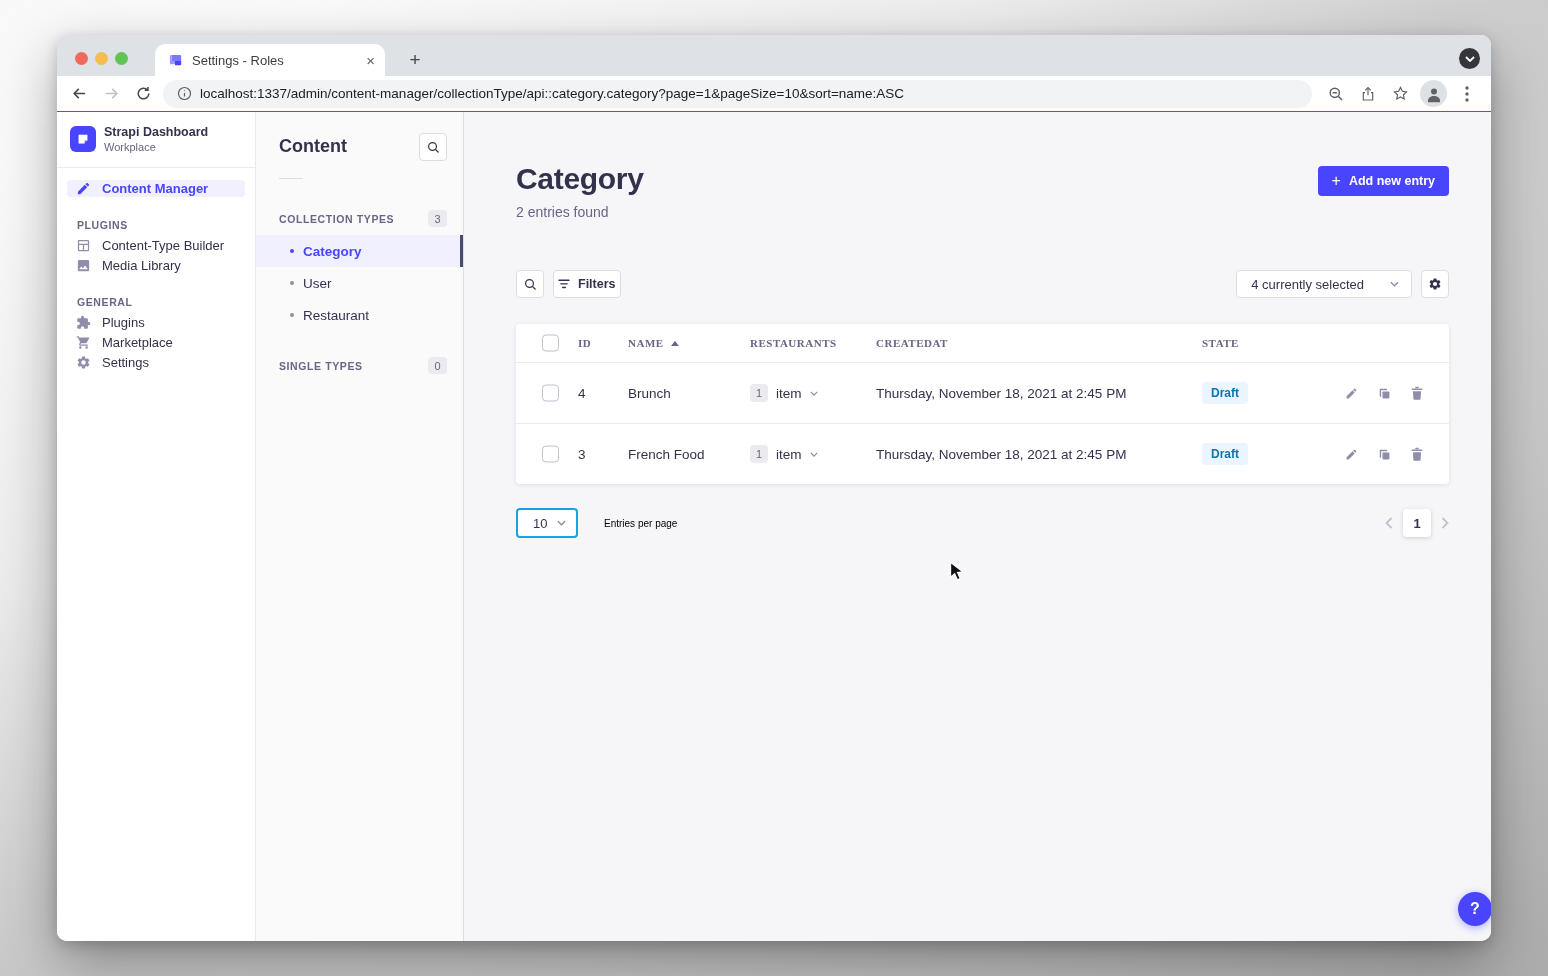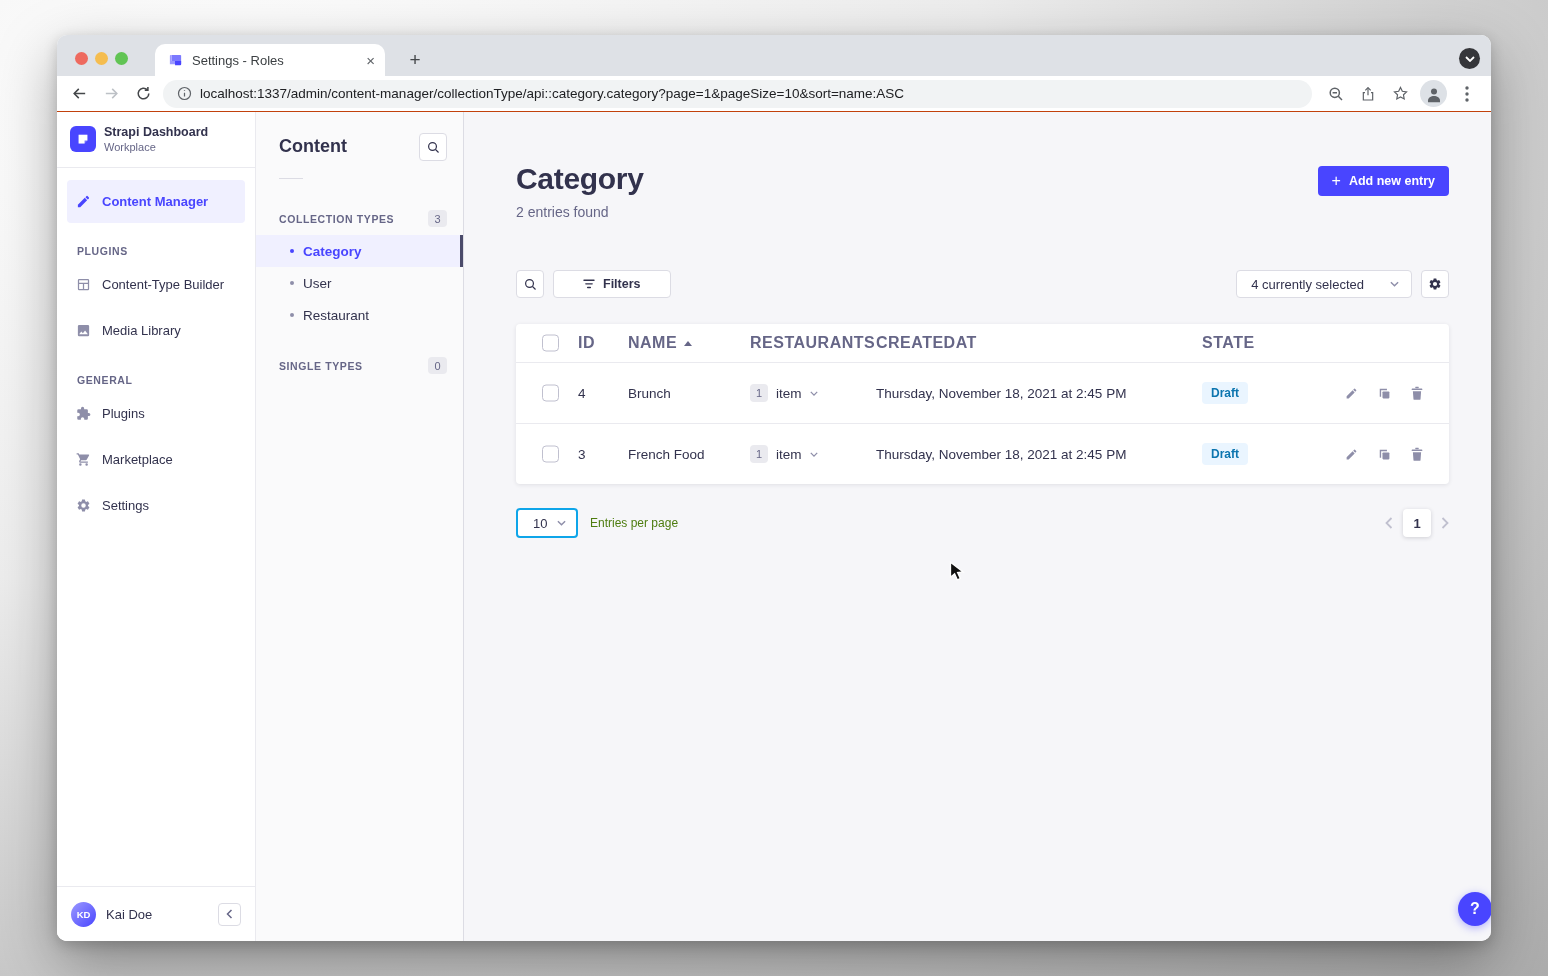--- a/index.html
+++ b/index.html
@@ -44,21 +44,21 @@
   
   .app { position:absolute; left:0; top:77px; right:0; bottom:0; background:#F6F6F9; }
   
   .sidebar { position:absolute; left:0; top:0; bottom:0; width:199px; background:#fff; border-right:1px solid #EAEAEF; }
   .brand { display:flex; align-items:center; padding:13px 12px 12px 13px; }
   .brand-logo { width:26px; height:26px; border-radius:6px; background:#4945FF; display:flex; align-items:center; justify-content:center; flex:none; }
   .brand-txt { margin-left:8px; }
   .brand-title { font-size:12.5px; font-weight:bold; color:#32324D; }
   .brand-sub { font-size:11px; color:#666687; margin-top:2px; }
   .side-divider { height:1px; background:#EAEAEF; margin:2px 0 0; }
-  .nav-item { display:flex; align-items:center; height:43px; margin:3px 10px; border-radius:4px;
+  .nav-item { display:flex; align-items:center; height:17px; margin:3px 10px; border-radius:4px;
     padding:0 8px; font-size:13px; color:#32324D; }
   .nav-item .ni-ic { width:16px; height:16px; color:#8E8EA9; margin-right:11px; display:flex; align-items:center; justify-content:center; flex:none; }
   .nav-item.active { background:#F0F0FF; color:#4945FF; font-weight:bold; margin-top:12px; }
   .nav-item.active .ni-ic { color:#4945FF; }
   .sec-label { font-size:10.5px; font-weight:bold; letter-spacing:.6px; color:#666687; margin:22px 0 6px 20px; }
   .side-footer { position:absolute; left:0; right:0; bottom:0; height:55px; border-top:1px solid #EAEAEF;
     display:flex; align-items:center; padding:0 14px; background:#fff; }
   .kd-avatar { width:25px; height:25px; border-radius:50%; background:linear-gradient(135deg,#9b99ff,#4945FF);
     color:#fff; font-size:9.5px; font-weight:bold; display:flex; align-items:center; justify-content:center; flex:none; }
   .kd-name { font-size:13px; color:#32324D; margin-left:10px; flex:1; }
@@ -85,51 +85,51 @@
   .main-header { display:flex; align-items:flex-start; justify-content:space-between; margin-top:50px; }
   .page-title { font-size:30px; font-weight:bold; color:#32324D; letter-spacing:-.3px; }
   .page-sub { font-size:14px; color:#666687; margin-top:8px; }
   .btn-primary { height:30px; background:#4945FF; color:#fff; border:none; border-radius:4px;
     font-size:12.5px; font-weight:bold; display:flex; align-items:center; padding:0 14px; margin-top:4px;
     font-family:"Liberation Sans", sans-serif; }
   .btn-primary .plus { font-size:16px; font-weight:normal; margin-right:8px; }
   .actionbar { display:flex; align-items:center; justify-content:space-between; margin-top:50px; }
   .ab-left, .ab-right { display:flex; align-items:center; gap:9px; }
   .btn-outline { height:28px; background:#fff; border:1px solid #DCDCE4; border-radius:4px;
-    display:flex; align-items:center; padding:0 29px; font-size:12.5px; font-weight:bold; color:#32324D;
+    display:flex; align-items:center; padding:0 4px; font-size:12.5px; font-weight:bold; color:#32324D;
     font-family:"Liberation Sans", sans-serif; }
   .btn-outline .f-ic { margin-right:8px; color:#32324D; }
   .select-box { height:28px; background:#fff; border:1px solid #DCDCE4; border-radius:4px;
     display:flex; align-items:center; padding:0 12px 0 14px; font-size:13px; color:#32324D; }
   .select-box .chev { margin-left:26px; color:#8E8EA9; }
   
   .table-card { margin-top:26px; background:#fff; border-radius:4px; box-shadow:0 1px 4px rgba(33,33,52,.1); }
   .t-row { position:relative; height:61px; border-top:1px solid #EAEAEF; }
   .t-head { position:relative; height:38px; border-top:none; }
   .cell { position:absolute; top:50%; transform:translateY(-50%); white-space:nowrap; }
   .chk { width:17px; height:17px; border:1px solid #C0C0CF; border-radius:4px; background:#fff; }
   .c-check { left:26px; } .c-id { left:62px; } .c-name { left:112px; }
   .c-rest { left:234px; } .c-date { left:360px; } .c-state { left:686px; }
   .c-actions { right:26px; display:flex; align-items:center; gap:20px; color:#8E8EA9; }
-  .hdr { font-size:16px; font-weight:bold; letter-spacing:.5px; color:#666687; display:flex; align-items:center; }
+  .hdr { font-size:11px; font-weight:bold; letter-spacing:.5px; color:#666687; display:flex; align-items:center;font-family:Liberation Serif, serif; }
   .sort-arrow { color:#666687; margin-left:7px; }
   .cell-text { font-size:13.5px; color:#32324D; }
   .rest-cell { display:flex; align-items:center; gap:8px; }
   .rest-badge { min-width:18px; height:18px; padding:0 5px; background:#EAEAEF; border-radius:4px;
     font-size:11px; color:#666687; display:flex; align-items:center; justify-content:center; }
   .state-badge { display:inline-block; padding:4px 9px; border-radius:4px; background:#EAF5FF; color:#0C75AF;
     font-size:12px; font-weight:bold; }
   .act-ic { display:flex; align-items:center; justify-content:center; }
   
   .pag-row { display:flex; align-items:center; justify-content:space-between; margin-top:24px; }
   .pag-left { display:flex; align-items:center; }
   .pp-select { height:30px; width:62px; background:#fff; border:2px solid #0ea5e9; border-radius:4px;
     display:flex; align-items:center; justify-content:space-between; padding:0 10px 0 15px; font-size:13px; color:#32324D; }
   .pp-select .chev { color:#8E8EA9; }
-  .pp-label { font-size:12px; color:#4d7c0f; margin-left:12px; }
+  .pp-label { font-size:10px; color:#000000; margin-left:26px; }
   .pag-right { display:flex; align-items:center; gap:10px; }
   .pg-chev { color:#C0C0CF; display:flex; align-items:center; }
   .pg-num { width:28px; height:28px; background:#fff; border-radius:4px; box-shadow:0 1px 4px rgba(33,33,52,.18);
     font-size:13px; font-weight:bold; color:#32324D; display:flex; align-items:center; justify-content:center; }
   .help-fab { position:absolute; left:1401px; top:857px; width:34px; height:34px; border-radius:50%;
     background:#4945FF; color:#fff; font-size:16px; font-weight:bold; display:flex; align-items:center;
     justify-content:center; box-shadow:0 2px 8px rgba(73,69,255,.4); }
   .cursor { position:absolute; left:949px; top:561px; z-index:99; pointer-events:none; }
   svg { display:block; }
 </style>
@@ -290,29 +290,20 @@
       </div>
       <div class="nav-item">
         <span class="ni-ic">
           <svg width="15" height="15" viewBox="0 0 24 24" fill="currentColor">
               <path d="M19.14 12.94c.04-.3.06-.61.06-.94s-.02-.64-.07-.94l2.03-1.58a.49.49 0 0 0 .12-.61l-1.92-3.32a.49.49 0 0 0-.59-.22l-2.39.96c-.5-.38-1.03-.7-1.62-.94l-.36-2.54a.48.48 0 0 0-.48-.41h-3.84c-.24 0-.43.17-.47.41l-.36 2.54c-.59.24-1.13.57-1.62.94l-2.39-.96a.49.49 0 0 0-.59.22L2.74 8.87c-.12.21-.08.47.12.61l2.03 1.58c-.05.3-.09.63-.09.94s.02.64.07.94l-2.03 1.58a.49.49 0 0 0-.12.61l1.92 3.32c.12.22.37.29.59.22l2.39-.96c.5.38 1.03.7 1.62.94l.36 2.54c.05.24.24.41.48.41h3.84c.24 0 .44-.17.47-.41l.36-2.54c.59-.24 1.13-.56 1.62-.94l2.39.96c.22.08.47 0 .59-.22l1.92-3.32a.49.49 0 0 0-.12-.61l-2.01-1.58zM12 15.6A3.6 3.6 0 1 1 12 8.4a3.6 3.6 0 0 1 0 7.2z"></path>
             </svg>
         </span>
         <span>Settings</span>
       </div>
 
-      <div class="side-footer">
-        <div class="kd-avatar">KD</div>
-        <div class="kd-name">Kai Doe</div>
-        <div class="collapse-btn">
-          <svg width="7" height="10" viewBox="0 0 7 10">
-              <polyline points="5.5,1 1.5,5 5.5,9" fill="none" stroke="currentColor" stroke-width="1.5"></polyline>
-            </svg>
-        </div>
-      </div>
     </div>
 
     <div class="subside">
       <div class="sub-head">
         <div class="sub-title">Content</div>
         <div class="icon-btn">
           <svg width="13" height="13" viewBox="0 0 16 16" fill="none" stroke="#32324D" stroke-width="1.5">
               <circle cx="6.8" cy="6.8" r="4.8"></circle>
               <line x1="10.5" y1="10.5" x2="14.2" y2="14.2"></line>
             </svg>

